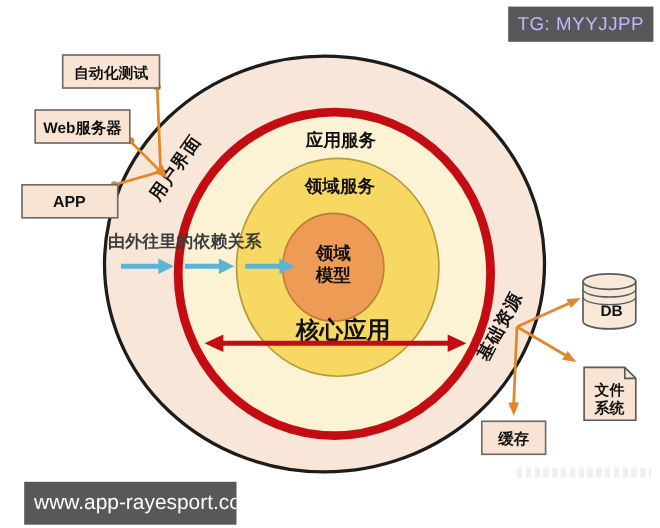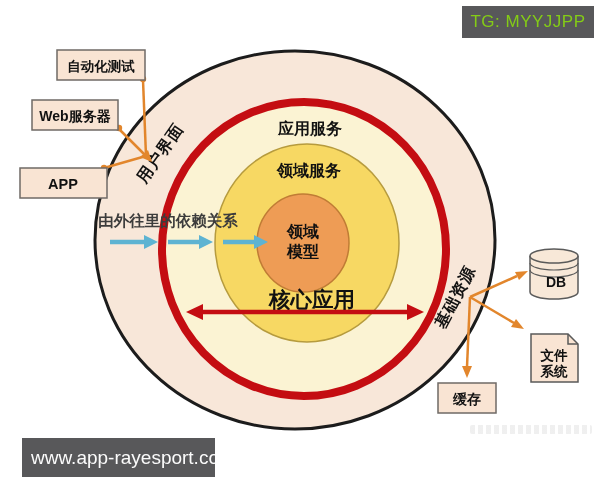--- a/index.html
+++ b/index.html
@@ -3,21 +3,21 @@
 <meta charset="utf-8">
 <style>
   html,body{margin:0;padding:0;background:#ffffff;}
   .stage{
     position:relative;width:600px;height:480px;background:#ffffff;overflow:hidden;
     font-family:"Liberation Sans","DejaVu Sans",sans-serif;
   }
   .stage svg{position:absolute;left:0;top:0;}
   .tg-badge{
     position:absolute;left:462px;top:6px;width:132px;height:32px;
-    background:#58585a;color:#84cc16;font-size:17px;letter-spacing:.5px;
+    background:#58585a;color:#c4b5fd;font-size:17px;letter-spacing:.5px;
     display:flex;align-items:center;justify-content:center;
   }
   .site-bar{
     position:absolute;left:22px;top:438px;width:193px;height:39px;
     background:#58585a;color:#fbfbfb;font-size:19px;
     display:flex;align-items:center;padding-left:9px;box-sizing:border-box;
     white-space:nowrap;overflow:hidden;
   }
   .watermark{
     position:absolute;left:470px;top:425px;width:122px;height:9px;opacity:.55;

